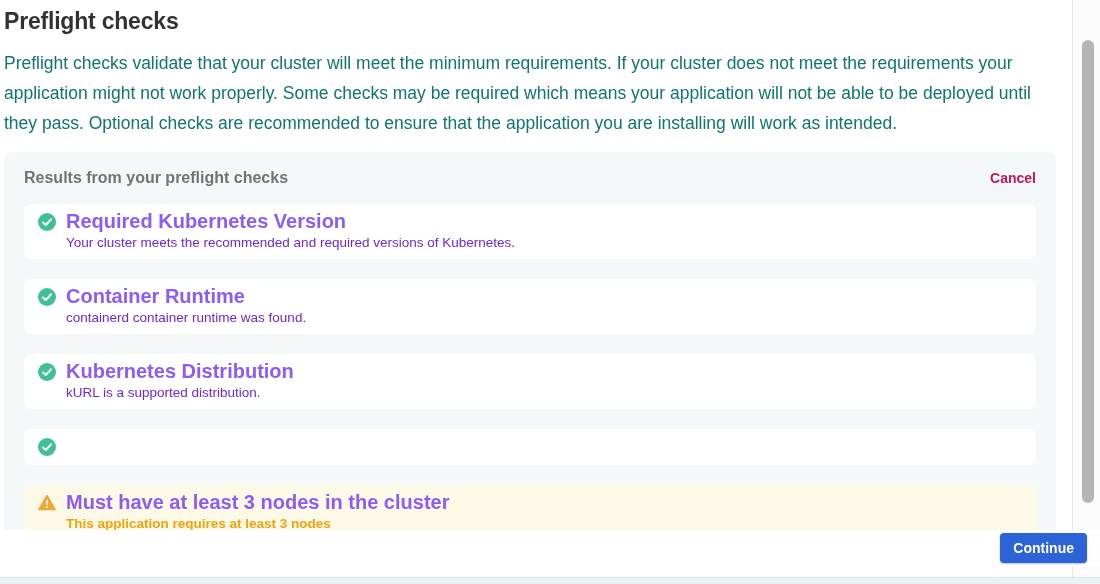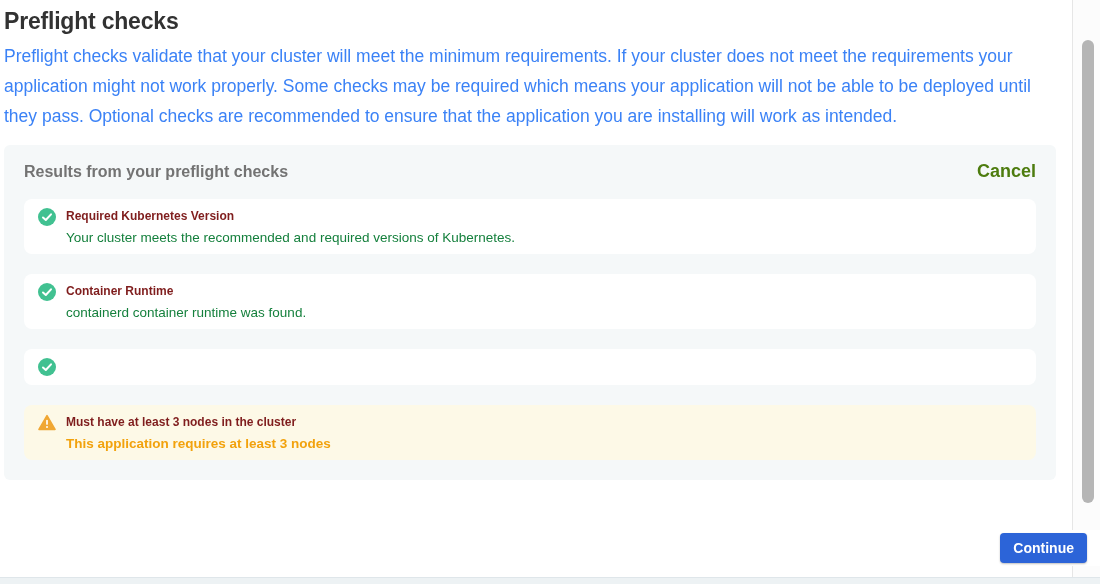--- a/index.html
+++ b/index.html
@@ -12,48 +12,48 @@
   }
 
   
   .scroll-area { position: absolute; left: 0; top: 0; right: 28px; bottom: 0; padding: 0 16px 0 4px; }
 
   .page-title {
     margin: 8px 0 0; font-size: 23px; line-height: 26px;
     font-weight: 700; color: #323232; letter-spacing: -0.2px;
   }
   .page-intro {
-    margin: 7px 0 0; max-width: 1030px;
-    font-size: 17.5px; line-height: 30px; color: #3b82f6;
+    margin: 14px 0 0; max-width: 1030px;
+    font-size: 17.5px; line-height: 30px; color: #0f766e;
   }
 
   
   .panel {
     margin-top: 14px; background: #f5f8f9; border-radius: 6px;
     padding: 16px 20px 20px;
   }
   .panel-head { display: flex; justify-content: space-between; align-items: center; }
   .panel-title { margin: 0; font-size: 16px; line-height: 19px; font-weight: 700; color: #737373; }
-  .cancel-link { font-size: 18px; font-weight: 700; color: #4d7c0f; text-decoration: none; cursor: pointer; }
+  .cancel-link { font-size: 14px; font-weight: 700; color: #be185d; text-decoration: none; cursor: pointer; }
 
   .check-list { list-style: none; margin: 17px 0 0; padding: 0; }
   .check-card {
     display: flex; align-items: flex-start;
     background: #ffffff; border-radius: 8px;
     padding: 8px 14px 9px; margin-bottom: 20px;
   }
   .check-card:last-child { margin-bottom: 0; }
   .check-card .icon { width: 18px; height: 18px; flex: none; margin-right: 10px; margin-top: 1px; }
   .check-card .icon svg { display: block; width: 18px; height: 18px; }
   .check-card .icon.warn-icon { display: none; }
   .check-card.warn { background: #fdf9e7; }
   .check-card.warn .icon.warn-icon { display: block; }
 
-  .check-title { margin: 0; font-size: 12px; line-height: 19px; font-weight: 700; color: #7f1d1d; }
-  .check-desc  { margin: 4px 0 0; font-size: 13.5px; line-height: 15px; color: #15803d; }
+  .check-title { margin: 0; font-size: 20px; line-height: 19px; font-weight: 700; color: #8b5cf6; }
+  .check-desc  { margin: 4px 0 0; font-size: 13.5px; line-height: 15px; color: #6d28d9; }
   .check-card.warn .check-desc { color: #f2a20d; font-weight: 700; }
 
   
   .bottom-bar { position: absolute; left: 0; right: 0; top: 530px; height: 36px; background: #ffffff; z-index: 5; }
   .continue-btn {
     position: absolute; top: 3px; right: 13px; height: 30px; padding: 0 13px;
     background: #2c64d8; color: #ffffff; border: 0; border-radius: 4px;
     font-family: inherit; font-size: 14px; font-weight: 700; cursor: pointer;
     box-shadow: 0 1px 2px rgba(0,0,0,.25);
   }
@@ -113,20 +113,33 @@
     </div>
   </li>
         <li class="check-card pass">
     <span class="icon pass-icon">
       <svg viewBox="0 0 18 18" aria-hidden="true">
         <circle cx="9" cy="9" r="9" fill="#41c191"></circle>
         <path d="M5 9.5 L7.8 12 L13 6.3" stroke="#ffffff" stroke-width="2" fill="none" stroke-linecap="round" stroke-linejoin="round"></path>
       </svg>
     </span>
 
+    <div>
+      <h3 class="check-title">Kubernetes Distribution</h3>
+      <p class="check-desc">kURL is a supported distribution.</p>
+    </div>
+  </li>
+        <li class="check-card pass">
+    <span class="icon pass-icon">
+      <svg viewBox="0 0 18 18" aria-hidden="true">
+        <circle cx="9" cy="9" r="9" fill="#41c191"></circle>
+        <path d="M5 9.5 L7.8 12 L13 6.3" stroke="#ffffff" stroke-width="2" fill="none" stroke-linecap="round" stroke-linejoin="round"></path>
+      </svg>
+    </span>
+
   </li>
         <li class="check-card warn">
 
     <span class="icon warn-icon">
       <svg viewBox="0 0 18 18" aria-hidden="true">
         <path d="M9 1.6 L17 15.4 H1 Z" fill="#f0a733" stroke="#f0a733" stroke-width="1.6" stroke-linejoin="round"></path>
         <rect x="8.15" y="5.8" width="1.7" height="5" rx="0.85" fill="#ffffff"></rect>
         <circle cx="9" cy="12.9" r="1" fill="#ffffff"></circle>
       </svg>
     </span>

